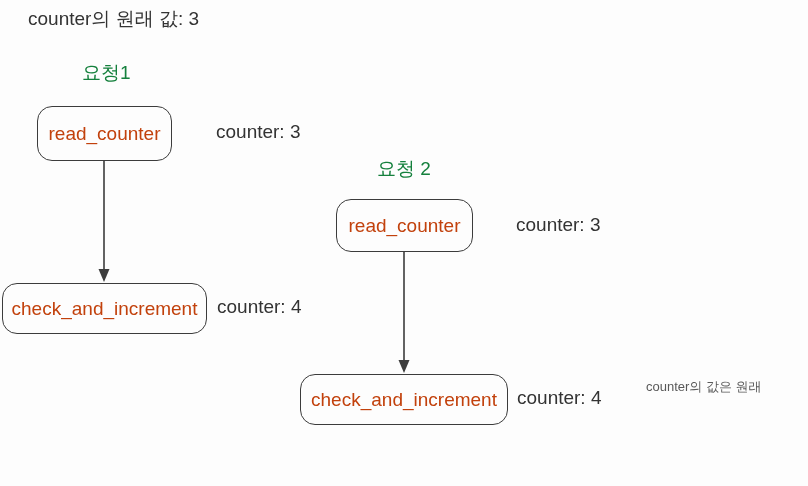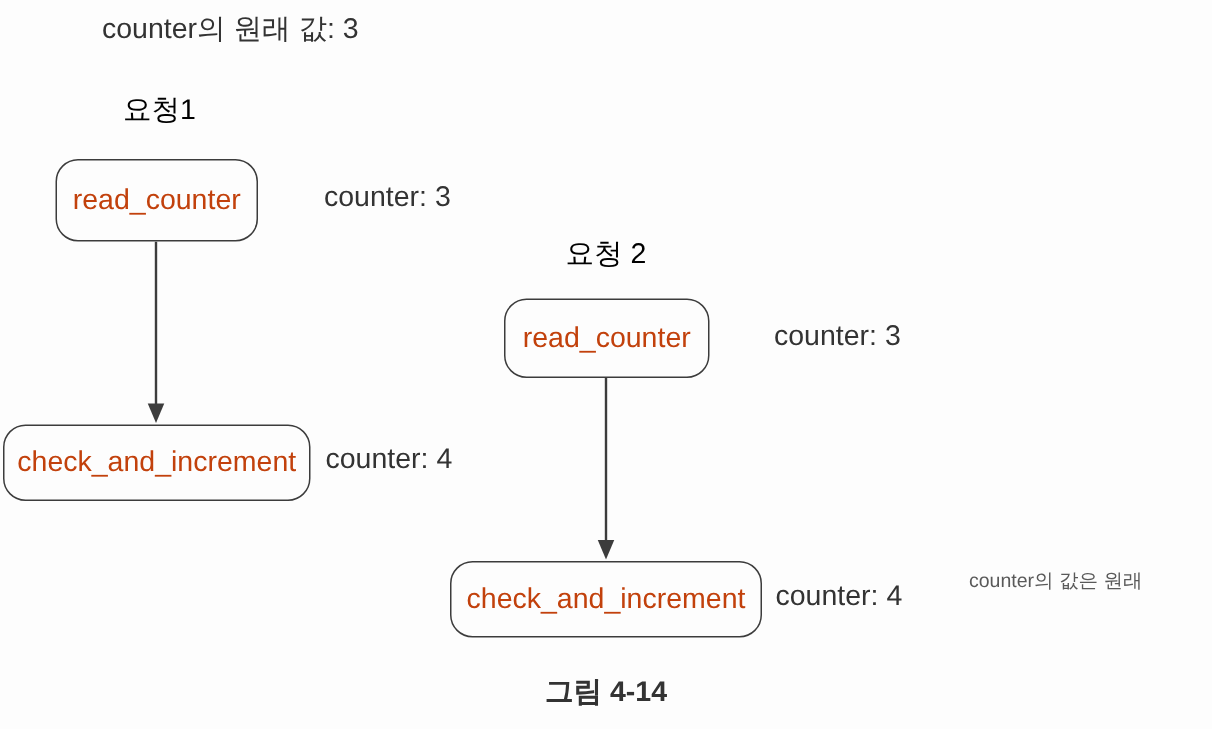--- a/index.html
+++ b/index.html
@@ -17,21 +17,21 @@
   .label {
     position: absolute;
     font-size: 19px;
     white-space: nowrap;
     color: #333333;
   }
   .req-title {
     position: absolute;
     font-size: 19px;
     white-space: nowrap;
-    color: #000000;
+    color: #15803d;
   }
   .node {
     position: absolute;
     box-sizing: border-box;
     border: 1.8px solid #3c3c3c;
     border-radius: 15px;
     background: #fdfdfd;
     display: flex;
     align-items: center;
     justify-content: center;
@@ -55,21 +55,21 @@
     font-size: 19px;
     font-weight: bold;
     color: #333333;
   }
 </style>
 </head>
 <body>
 
 <div class="canvas">
 
-  <div class="label" style="left:28px; top:6px;margin-left:40px;">counter의 원래 값: 3</div>
+  <div class="label" style="left:28px; top:6px;">counter의 원래 값: 3</div>
 
   <div class="req-title" style="left:82px; top:60px;">요청1</div>
 
   <div class="node" style="left:37px; top:106px; width:135px; height:55px;">read_counter</div>
 
   <div class="label" style="left:216px; top:121px;">counter: 3</div>
 
   <svg class="arrow" style="left:94px; top:161px;" width="20" height="122" viewBox="0 0 20 122">
     <line x1="10" y1="0" x2="10" y2="112" stroke="#3c3c3c" stroke-width="1.6"></line>
     <polygon points="4.5,108 15.5,108 10,121" fill="#3c3c3c"></polygon>
@@ -91,15 +91,14 @@
   </svg>
 
   <div class="node" style="left:300px; top:374px; width:208px; height:51px;">check_and_increment</div>
 
   <div class="label" style="left:517px; top:387px;">counter: 4</div>
 
   <div class="note">
     <div>counter의 값은 원래</div>
   </div>
 
-  <div class="caption">그림 4-14</div>
 
 </div>
 
 </body></html>

